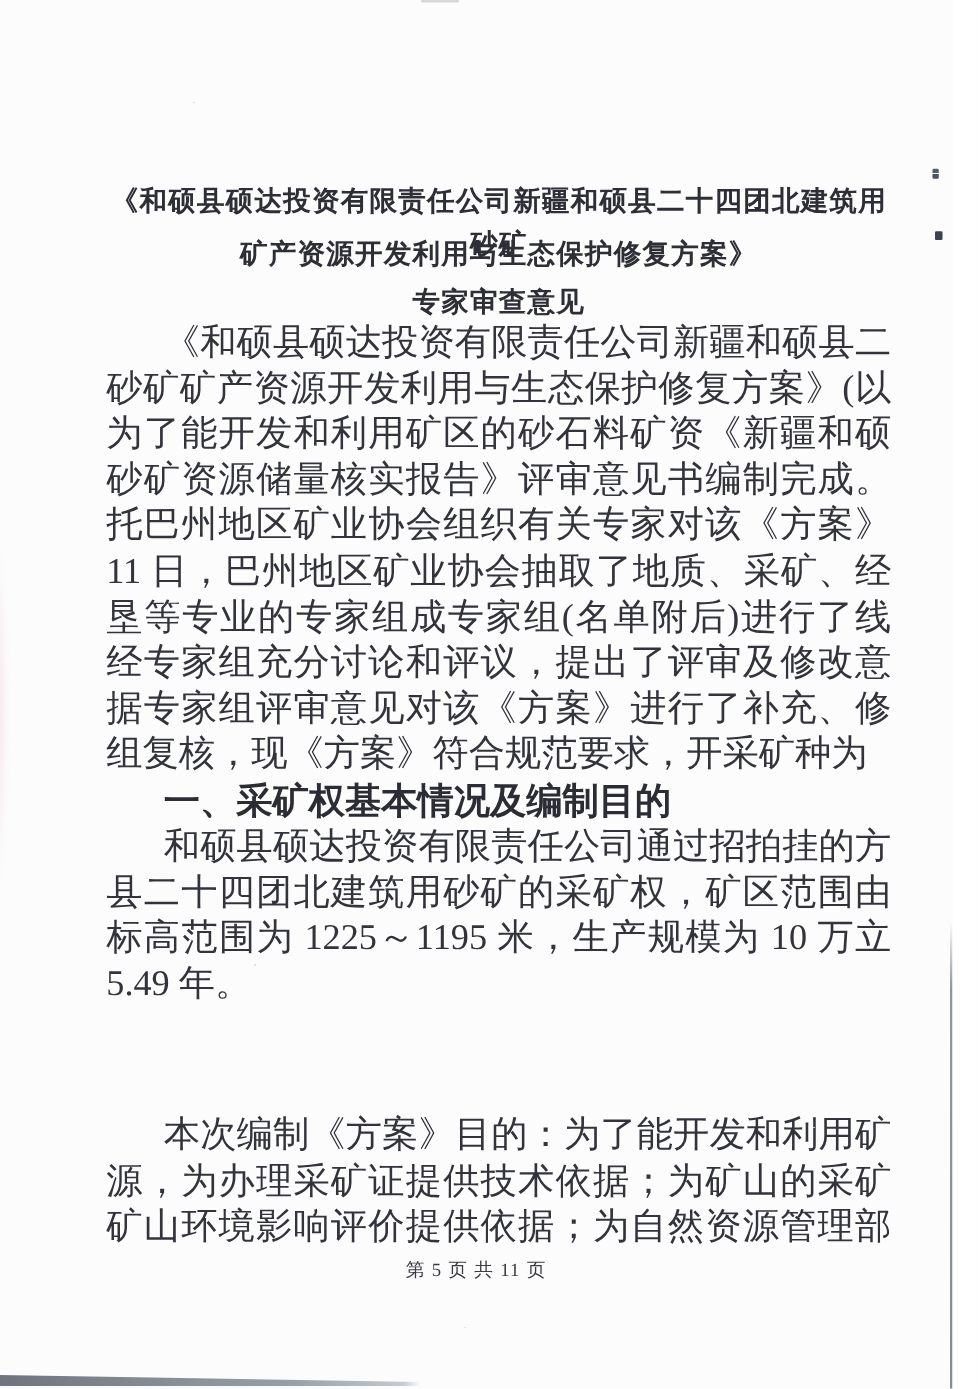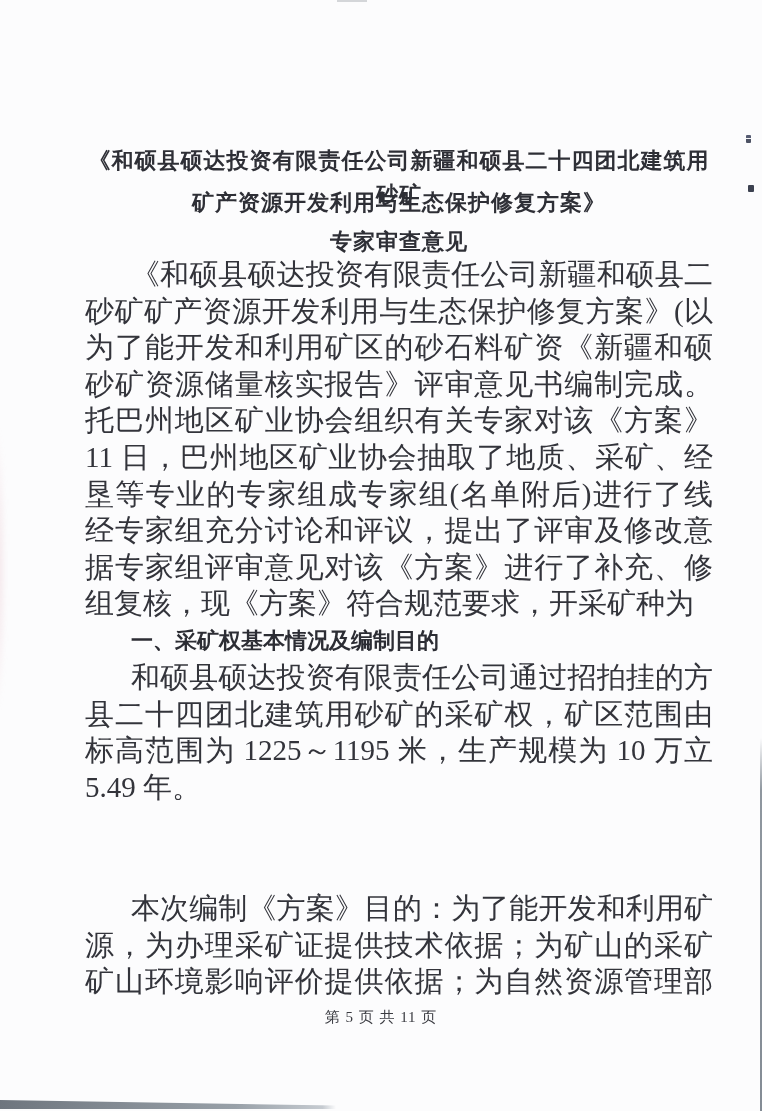--- a/index.html
+++ b/index.html
@@ -60,21 +60,21 @@
 
   #paragraph-1 { top: 256px; }
   #paragraph-2 { top: 659px; }
   #paragraph-3 { top: 890px; }
 
   .heading {
     position: absolute;
     left: 85px; width: 628px;
     top: 623px;
     padding-left: 46px;
-    font-size: 22px;
+    font-size: 29px;
     font-weight: 700;
     line-height: 36.6px;
     color: #2c2d34;
   }
 
   .footer {
     position: absolute;
     left: 0; right: 0; top: 1006px;
     text-align: center;
     font-size: 15px;

